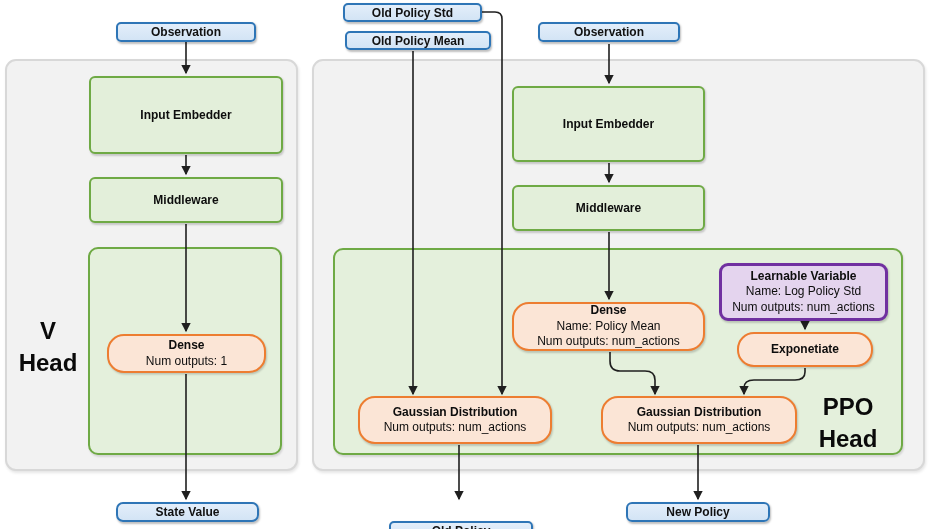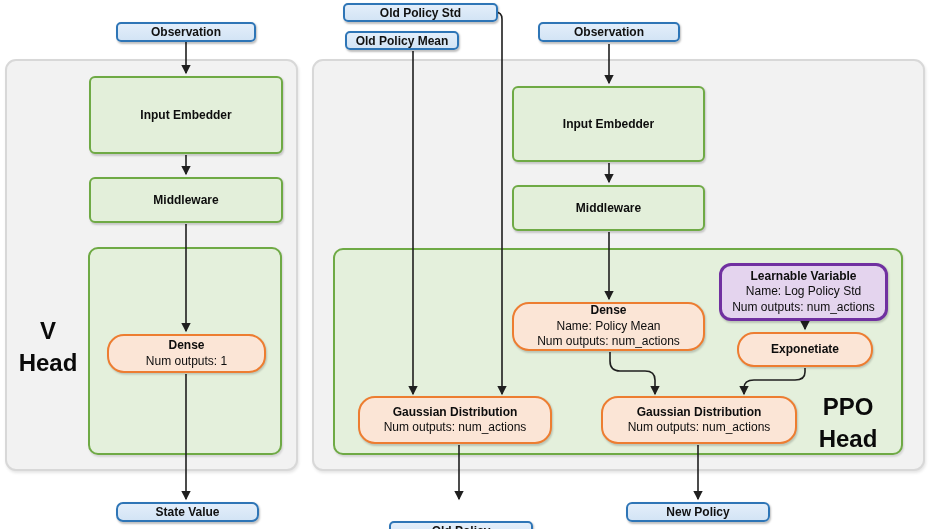--- a/index.html
+++ b/index.html
@@ -108,41 +108,41 @@
 
   <div class="box op" style="left:107px; top:334px; width:159px; height:39px;">
     <span class="t">Dense</span>
     <span>Num outputs: 1</span>
   </div>
 
   <div class="box io" style="left:116px; top:502px; width:143px; height:20px;border-radius:7px;">
     <span>State Value</span>
   </div>
 
-  <div class="box io" style="left:343px; top:3px; width:155px; height:19px;">
+  <div class="box io" style="left:343px; top:3px; width:139px; height:19px;">
     <span>Old Policy Std</span>
   </div>
 
-  <div class="box io" style="left:345px; top:31px; width:114px; height:19px;">
+  <div class="box io" style="left:345px; top:31px; width:146px; height:19px;">
     <span>Old Policy Mean</span>
   </div>
 
   <div class="box io" style="left:538px; top:22px; width:142px; height:20px;">
     <span>Observation</span>
   </div>
 
   <div class="box proc" style="left:512px; top:86px; width:193px; height:76px;">
     <span>Input Embedder</span>
   </div>
 
   <div class="box proc" style="left:512px; top:185px; width:193px; height:46px;">
     <span>Middleware</span>
   </div>
 
-  <div class="box lv" style="left:719px; top:263px; width:169px; height:58px;border-radius:12px;">
+  <div class="box lv" style="left:719px; top:263px; width:169px; height:58px;">
     <span class="t">Learnable Variable</span>
     <span>Name: Log Policy Std</span>
     <span>Num outputs: num_actions</span>
   </div>
 
   <div class="box op" style="left:512px; top:302px; width:193px; height:49px;">
     <span class="t">Dense</span>
     <span>Name: Policy Mean</span>
     <span>Num outputs: num_actions</span>
   </div>

